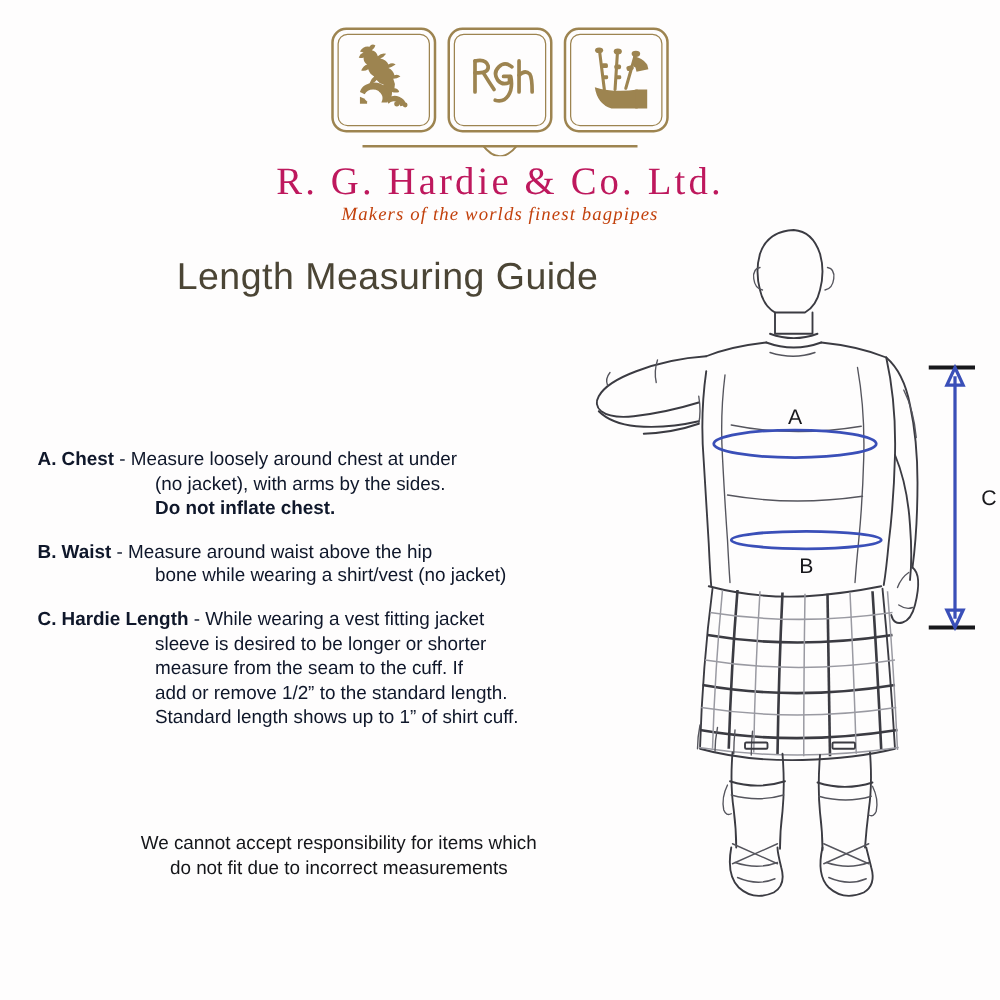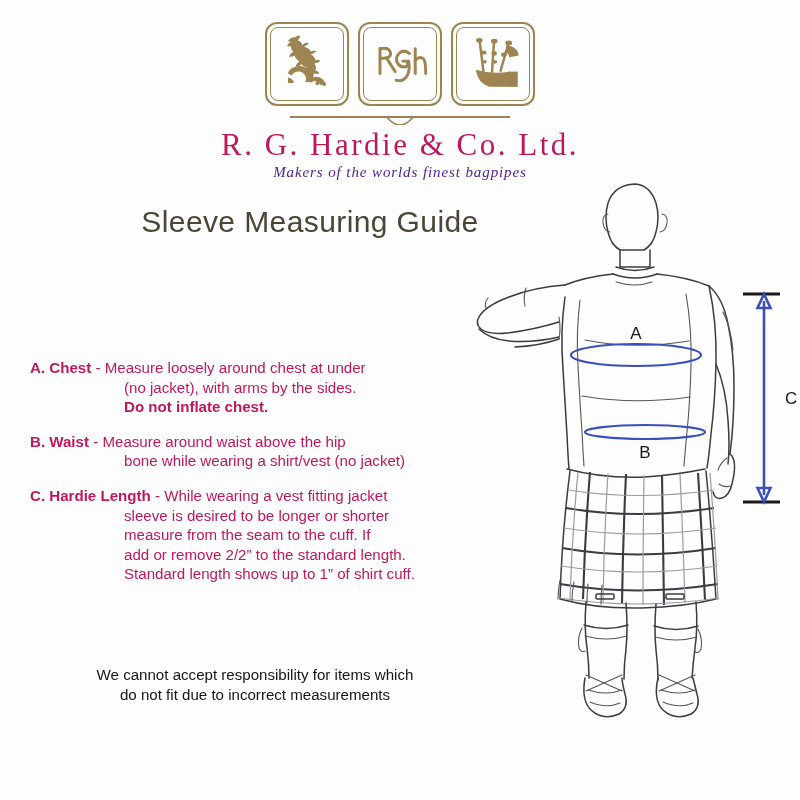--- a/index.html
+++ b/index.html
@@ -79,21 +79,21 @@
     color: #be185d;
     margin-top: 2px;
     line-height: 1.08;
     white-space: nowrap;
   }
   #company-tagline {
     font-family: "Liberation Serif", "DejaVu Serif", serif;
     font-style: italic;
     font-size: 15px;
     letter-spacing: 0.9px;
-    color: #4c1d95;
+    color: #c2410c;
     margin-top: 3px;
     white-space: nowrap;
   }
 
   
   #page-title {
     position: absolute;
     left: 0;
     top: 205px;
     width: 620px;
@@ -103,39 +103,39 @@
     letter-spacing: 0.4px;
     white-space: nowrap;
   }
 
   
   #instructions {
     position: absolute;
     left: 30px;
     top: 358px;
     width: 490px;
-    color: #be185d;
+    color: #0f172a;
     font-size: 15.1px;
     line-height: 1.30;
   }
   .instr-item { margin-bottom: 15px; }
   .instr-item:last-child { margin-bottom: 0; }
   .instr-body { margin: 0; }
   .instr-key { font-weight: bold; }
   .instr-dash { }
   .instr-rest { }
   .instr-cont {
     margin: 0;
     padding-left: 0;
   }
   .instr-emph { font-weight: bold; }
 
   #disclaimer {
     position: absolute;
-    left: 20px;
+    left: 36px;
     top: 665px;
     width: 470px;
     text-align: center;
     font-size: 15.1px;
     line-height: 1.34;
     color: #15161a;
   }
 
   
   #figure-wrap {
@@ -263,21 +263,21 @@
       <div id="logo-rule"></div>
       <svg id="logo-rule-notch" viewBox="0 0 28 9" aria-hidden="true">
         <path d="M0 0 q7 9 14 9 q7 0 14 -9" fill="none" stroke="#9d8450" stroke-width="1.6"></path>
       </svg>
     </div>
 
     <div id="company-name">R. G. Hardie &amp; Co. Ltd.</div>
     <div id="company-tagline">Makers of the worlds finest bagpipes</div>
   </div>
 
-  <div id="page-title">Sleeve Measuring Guide</div>
+  <div id="page-title">Length Measuring Guide</div>
 
   <div id="instructions">
 
     <div class="instr-item">
       <p class="instr-body">
         <span class="instr-key">A. Chest</span>
         <span class="instr-dash">-</span>
         <span class="instr-rest">Measure loosely around chest at under</span>
       </p>
       <p class="instr-cont" style="text-indent:94px;">(no jacket), with arms by the sides.</p>
@@ -294,21 +294,21 @@
     </div>
 
     <div class="instr-item">
       <p class="instr-body">
         <span class="instr-key">C. Hardie Length</span>
         <span class="instr-dash">-</span>
         <span class="instr-rest">While wearing a vest fitting jacket</span>
       </p>
       <p class="instr-cont" style="text-indent:94px;">sleeve is desired to be longer or shorter</p>
       <p class="instr-cont" style="text-indent:94px;">measure from the seam to the cuff. If</p>
-      <p class="instr-cont" style="text-indent:94px;">add or remove 2/2” to the standard length.</p>
+      <p class="instr-cont" style="text-indent:94px;">add or remove 1/2” to the standard length.</p>
       <p class="instr-cont" style="text-indent:94px;">Standard length shows up to 1” of shirt cuff.</p>
     </div>
   </div>
 
   <div id="disclaimer">
     <div>We cannot accept responsibility for items which</div>
     <div>do not fit due to incorrect measurements</div>
   </div>
 
   <div id="figure-wrap">

